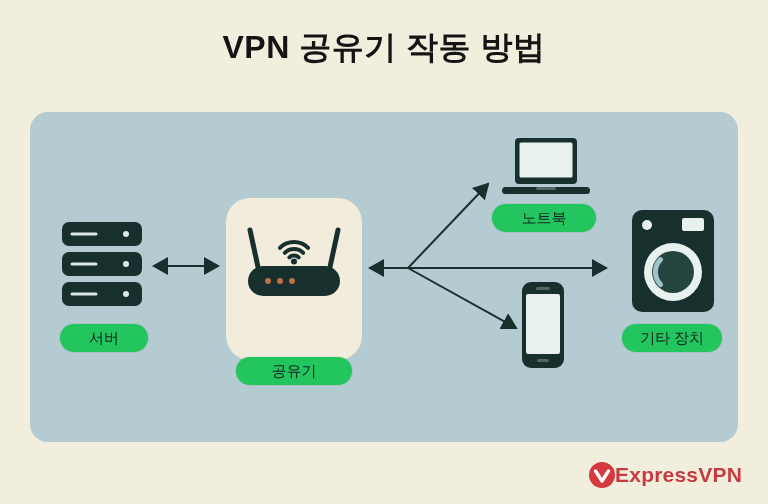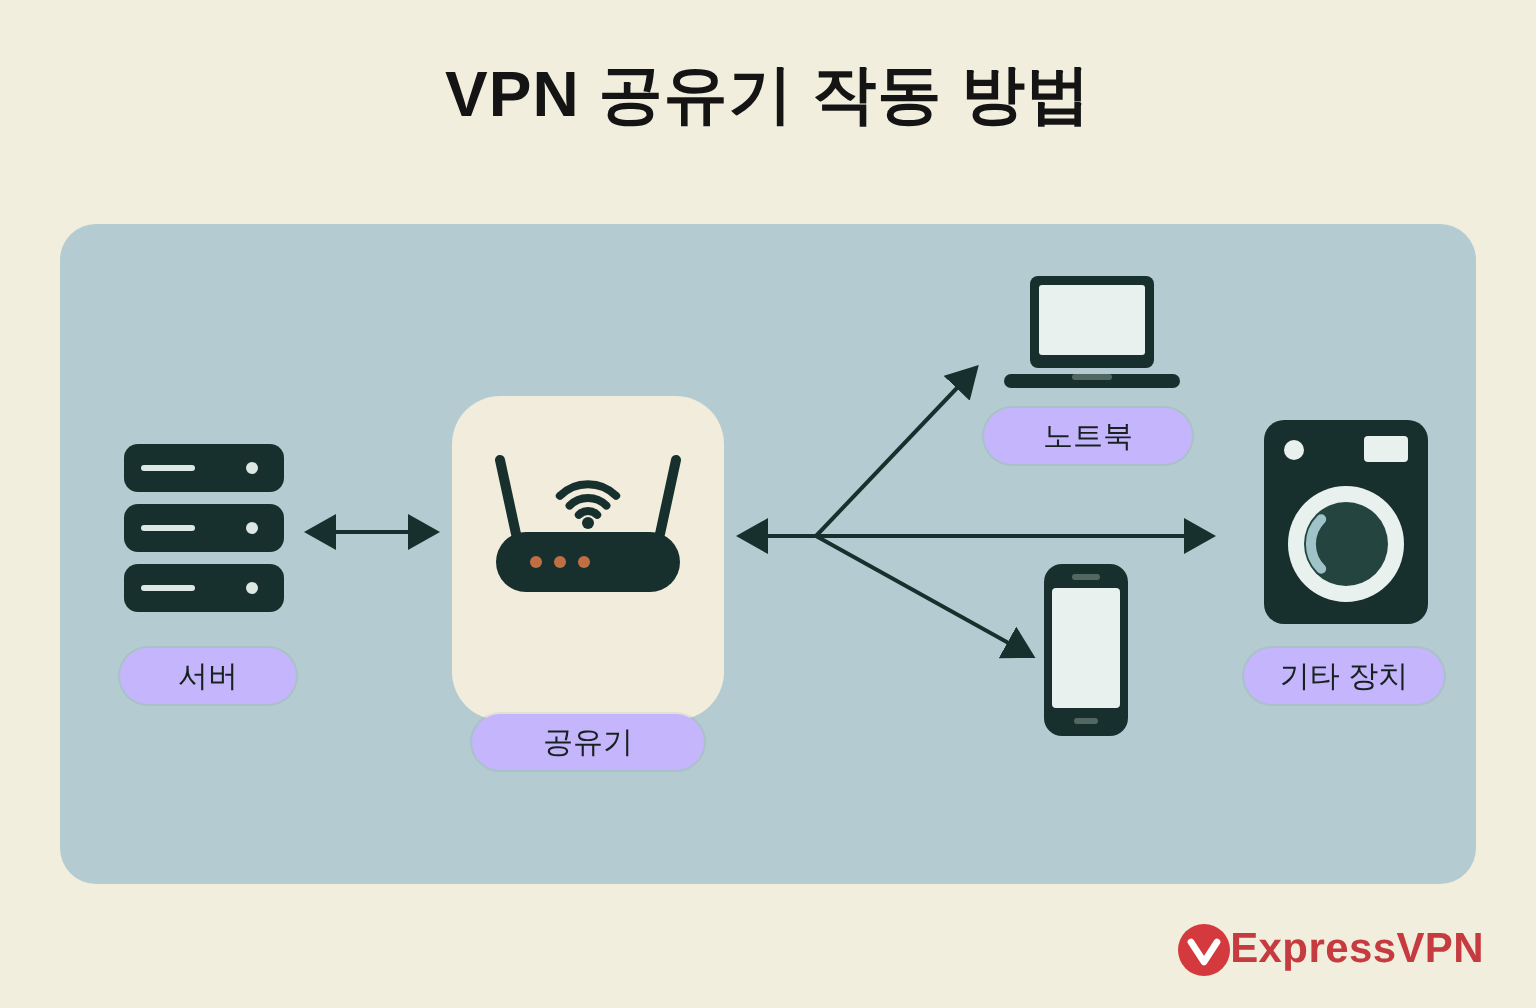--- a/index.html
+++ b/index.html
@@ -43,32 +43,32 @@
     background: #f1ecdb; border-radius: 24px;
   }
   .icon-router  { left: 214px; top: 98px;  width: 100px; height: 92px; }
   .icon-laptop  { left: 468px; top: 26px;  width: 96px;  height: 62px; }
   .icon-phone   { left: 492px; top: 170px; width: 42px;  height: 86px; }
   .icon-washer  { left: 602px; top: 98px;  width: 82px;  height: 102px; }
 
   .pill {
     position: absolute;
     height: 28px;
-    background: #c4b5fd;
+    background: #22c55e;
     border-radius: 15px;
     display: flex; align-items: center; justify-content: center;
     font-size: 15px; font-weight: 500; color: #17211f;
     box-shadow: 0 0 0 1px rgba(23,48,45,0.06);
     white-space: nowrap;
   }
   .pill-server { left: 30px;  top: 212px; width: 88px; text-align: right;  }
   .pill-router { left: 206px; top: 212px; width: 116px; margin-top: 33px; }
   .pill-laptop { left: 462px; top: 92px;  width: 104px; }
   .pill-phone  { left: 470px; top: 264px; width: 86px;  }
-  .pill-other  { left: 592px; top: 212px; width: 100px; }
+  .pill-other  { left: 592px; top: 212px; width: 100px; font-family: Liberation Serif, serif; }
 
   .brand {
     position: absolute;
     right: 26px; bottom: 16px;
     display: flex; align-items: center; gap: 0;
   }
   .brand-mark { width: 26px; height: 26px; display: block; }
   .brand-name {
     font-size: 21px; font-weight: 600;
     color: #c63b40; letter-spacing: 0.2px;

